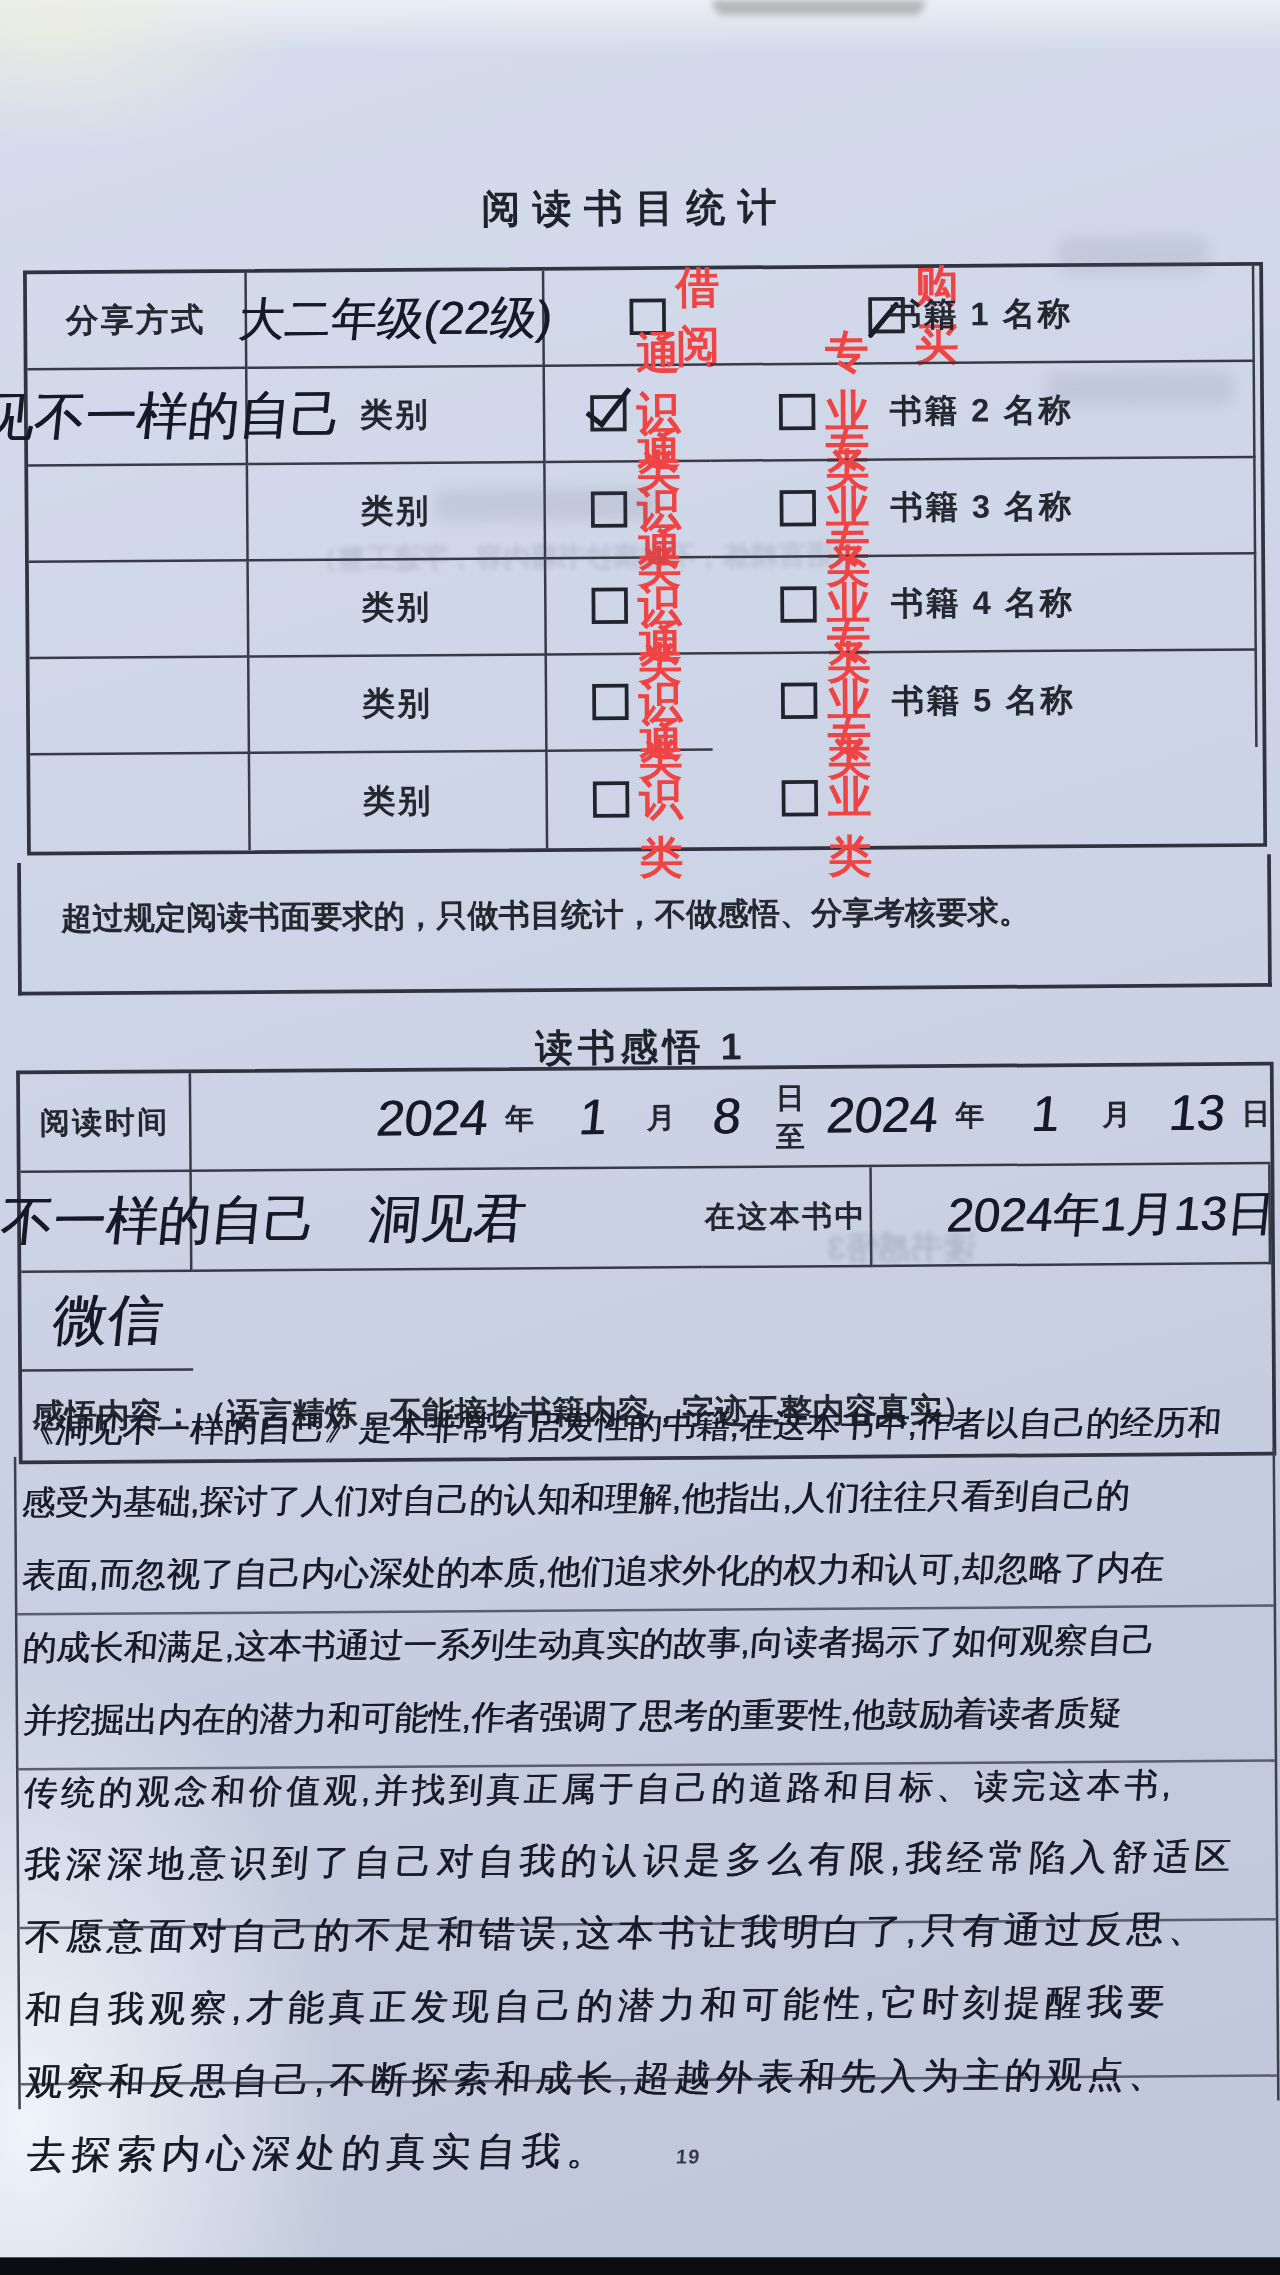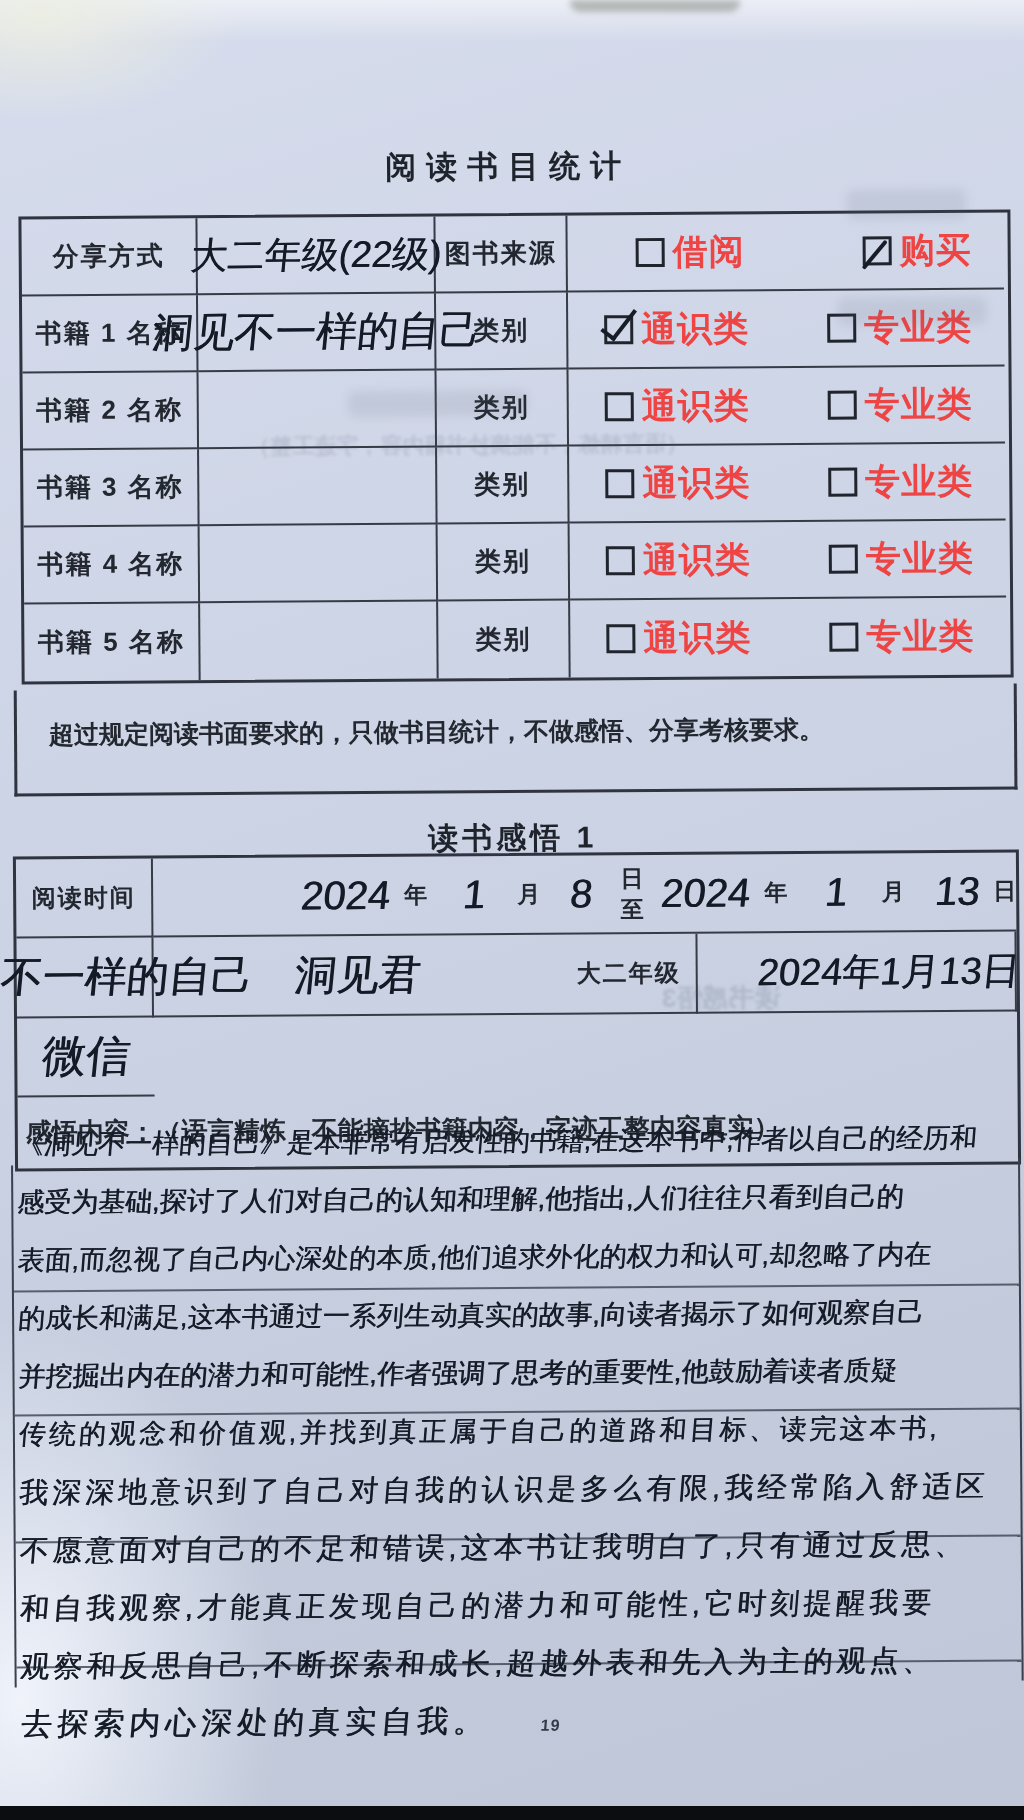--- a/index.html
+++ b/index.html
@@ -84,23 +84,20 @@
   <div class="sec-title" style="top:146px;">阅读书目统计</div>
 
   <div class="tbl" style="left:22px;top:213px;width:986px;grid-template-columns:176px 238px 132px 436px;grid-auto-rows:77px;">
 
     <div class="cell lbl">
         <span>分享方式</span>
       </div>
     <div class="cell" style="justify-content:center;">
       <span class="hw" style="font-size:37px;">大二年级(22级)</span>
     </div>
-    <div class="cell lbl">
-        <span>图书来源</span>
-      </div>
     <div class="cell last-c opts">
       <div class="opt" style="margin-left:68px;">
         <span class="cb" data-check-style="slash"></span>
         <span class="olabel">借阅</span>
       </div>
       <div class="opt" style="margin-left:118px;">
         <span class="cb checked" data-check-style="slash"></span>
         <span class="olabel">购买</span>
       </div>
     </div>
@@ -233,21 +230,21 @@
     </div>
 
     <div class="cell" style="justify-content:center;">
       <span class="hw" style="font-size:42px;">洞见不一样的自己</span>
     </div>
     <div class="cell last-c" style="justify-content:center;">
       <span class="hw" style="font-size:42px;">洞见君</span>
     </div>
 
     <div class="cell lbl" style="font-size:24px;">
-      <span>大二年级</span>
+      <span>在这本书中</span>
     </div>
     <div class="cell">
       <span class="hw" style="font-size:38px;margin-left:60px;">2024年1月13日</span>
     </div>
     <div class="cell last-c" style="justify-content:center;">
       <span class="hw" style="font-size:44px;">微信</span>
     </div>
 
     <div class="cell last-c last-r" style="grid-column:1/5;">
       <span class="printed" style="font-size:26px;padding-left:8px;">感悟内容：（语言精炼，不能摘抄书籍内容，字迹工整内容真实）</span>

